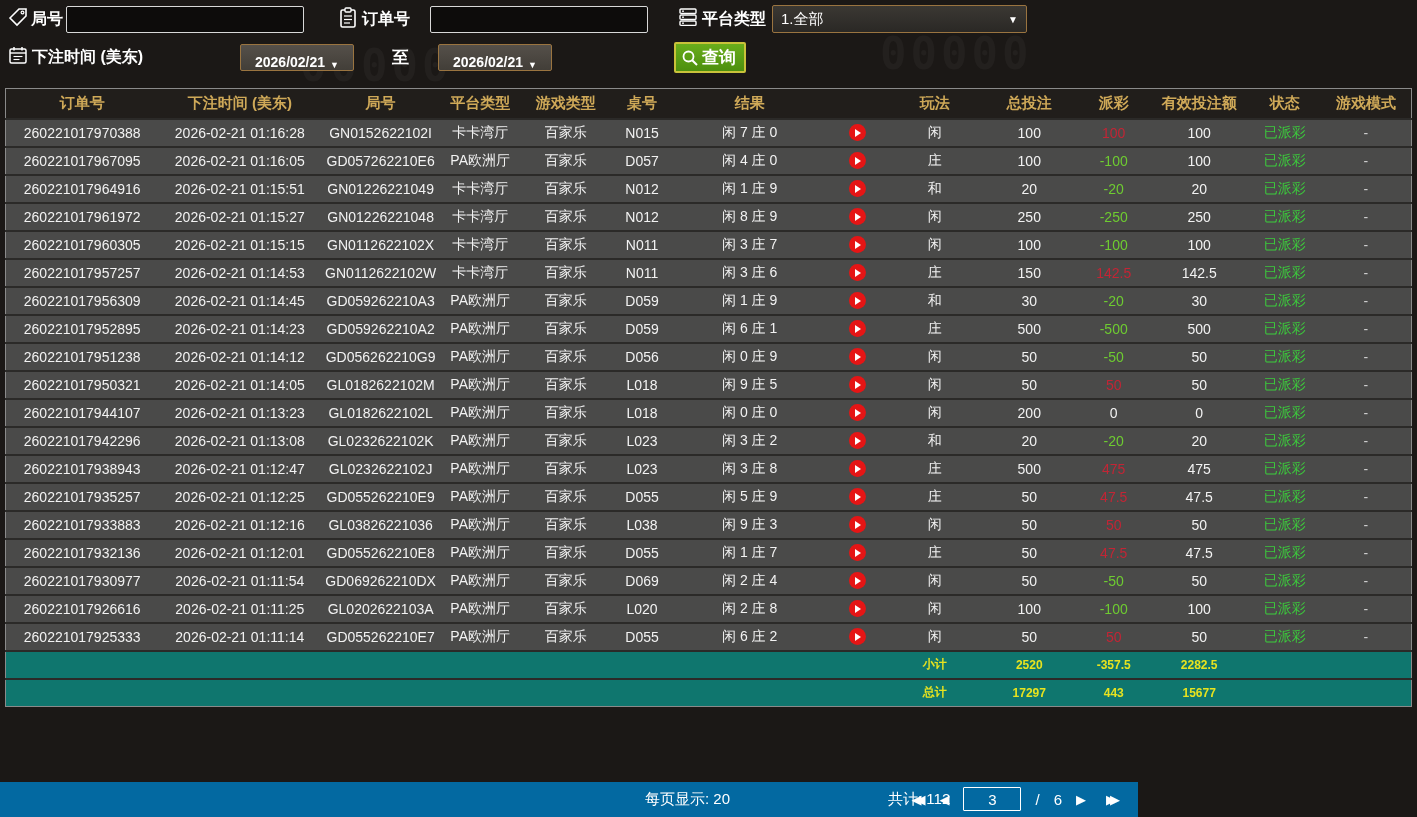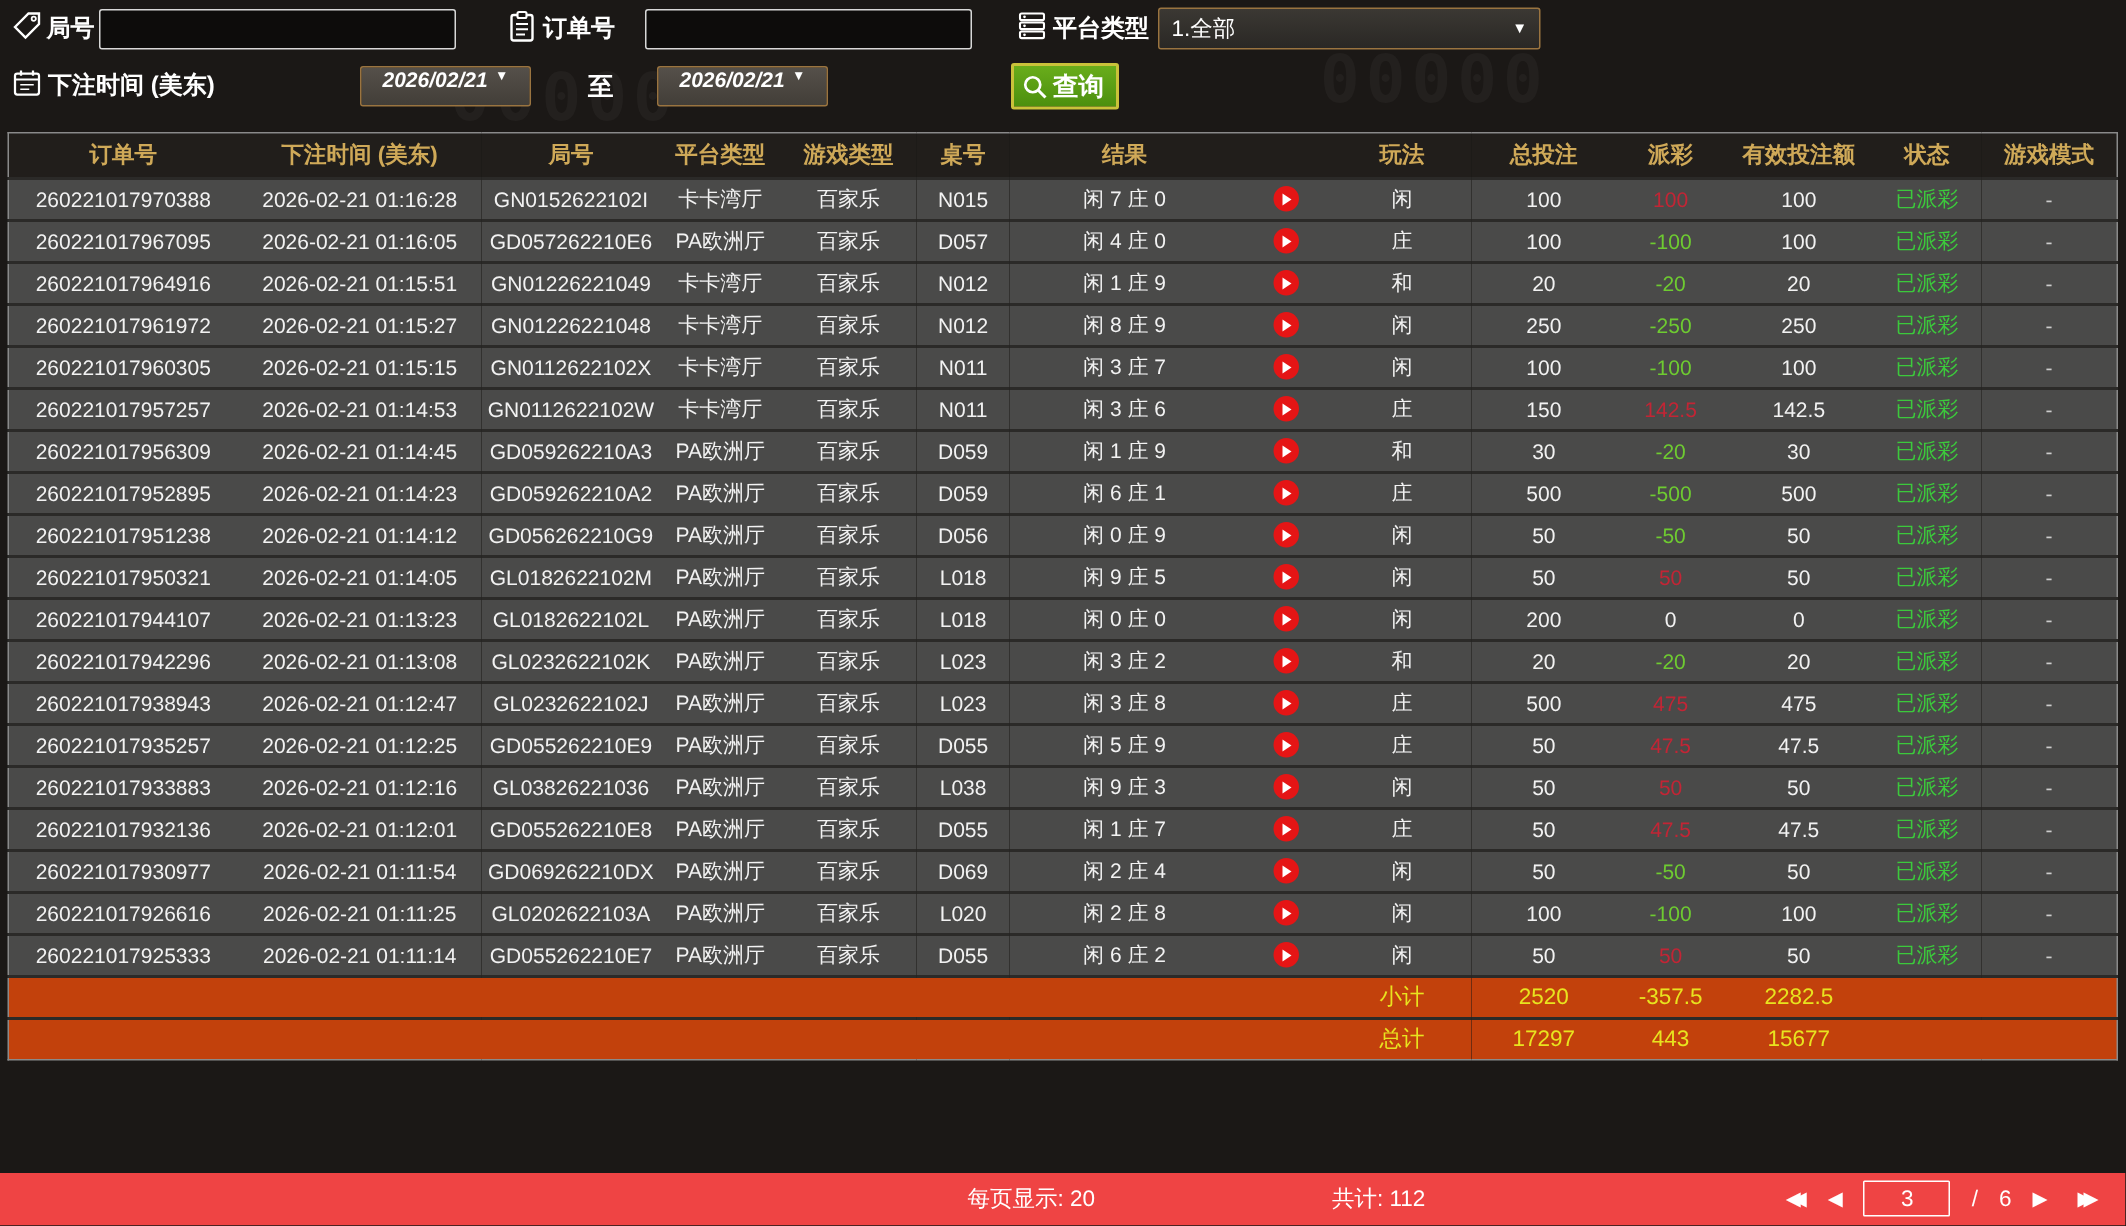--- a/index.html
+++ b/index.html
@@ -27,21 +27,21 @@
   .select-box {
     position:absolute; top:5px; height:28px; background:linear-gradient(#3b3833,#2a2825);
     border:1px solid #9a7440; border-radius:2px; color:#fff; font-size:15px;
     display:flex; align-items:center; padding:0 8px; cursor:pointer;
   }
   .select-box .arrow { margin-left:auto; font-size:10px; color:#fff; }
   .date-box {
     position:absolute; top:44px; width:114px; height:27px;
     background:linear-gradient(#55504a,#423e38); border:1px solid #9a7440;
     border-radius:2px; color:#fff; font-weight:bold; font-size:14px;
-    display:flex; align-items:flex-start; justify-content:center; gap:5px; cursor:pointer;font-style:italic;
+    display:flex; align-items:flex-end; justify-content:center; gap:5px; cursor:pointer;
   }
   .date-box .arrow { font-size:9px; }
   #to-label { position:absolute; left:392px; top:46px; font-weight:bold; font-size:17px; }
   #bet-time-label { top:47px; }
   #search-btn {
     position:absolute; left:674px; top:42px; height:31px;
     background:linear-gradient(#69ad1b,#4c8f0e);
     border:2px solid #c9c23a; border-radius:2px;
     color:#fff; font-weight:bold; font-size:17px;
     display:flex; align-items:center; gap:3px; padding:0 8px 0 5px; cursor:pointer;
@@ -54,38 +54,38 @@
   }
   #grid th {
     background:#211e1b; color:#cfa958; font-weight:bold; font-size:15px;
     height:30px; text-align:center; white-space:nowrap; overflow:hidden;
   }
   #grid td {
     background:#4a4a49; color:#f2f2f2; font-size:14px; height:28px;
     text-align:center; white-space:nowrap; overflow:hidden;
     border-top:2px solid #2b2a28;
   }
-  #grid tr.sumrow td { background:#c2410c; color:#e8e31f; font-weight:normal; font-size:15px; }
+  #grid tr.sumrow td { background:#0f766e; color:#e8e31f; font-weight:bold; font-size:12px; }
   .payout-win  { color:#c22535 !important; }
   .payout-loss { color:#6ecb31 !important; }
   .payout-zero { color:#f2f2f2 !important; }
   .status-paid { color:#3cc93c !important; }
   .mode-dash   { color:#cccccc !important; }
   .play-btn {
     width:17px; height:17px; border-radius:50%; background:#e51515;
     margin:0 auto; display:flex; align-items:center; justify-content:center; cursor:pointer;
   }
   .play-tri {
     width:0; height:0; border-left:6px solid #fff;
     border-top:4px solid transparent; border-bottom:4px solid transparent; margin-left:2px;
   }
   
   #footer {
-    position:absolute; left:0; bottom:0; width:1417px; height:35px;
-    background:#ef4444; color:#fff; font-size:15px;
+    position:absolute; left:0; bottom:0; width:1138px; height:35px;
+    background:#0369a1; color:#fff; font-size:15px;
   }
   #footer .fitem { position:absolute; top:8px; white-space:nowrap; }
   .pg-btn { cursor:pointer; color:#fff; font-size:13px; letter-spacing:0; }
   .pg-double { letter-spacing:-6px; display:inline-block; padding-right:6px; }
   #page-input {
     width:58px; height:24px; background:transparent; border:1px solid #fff;
     color:#fff; font-size:15px; text-align:center; outline:none; border-radius:1px;
   }
   #pager { position:absolute; right:18px; top:5px; display:flex; align-items:center; gap:14px; }
   svg.icn { display:block; }

